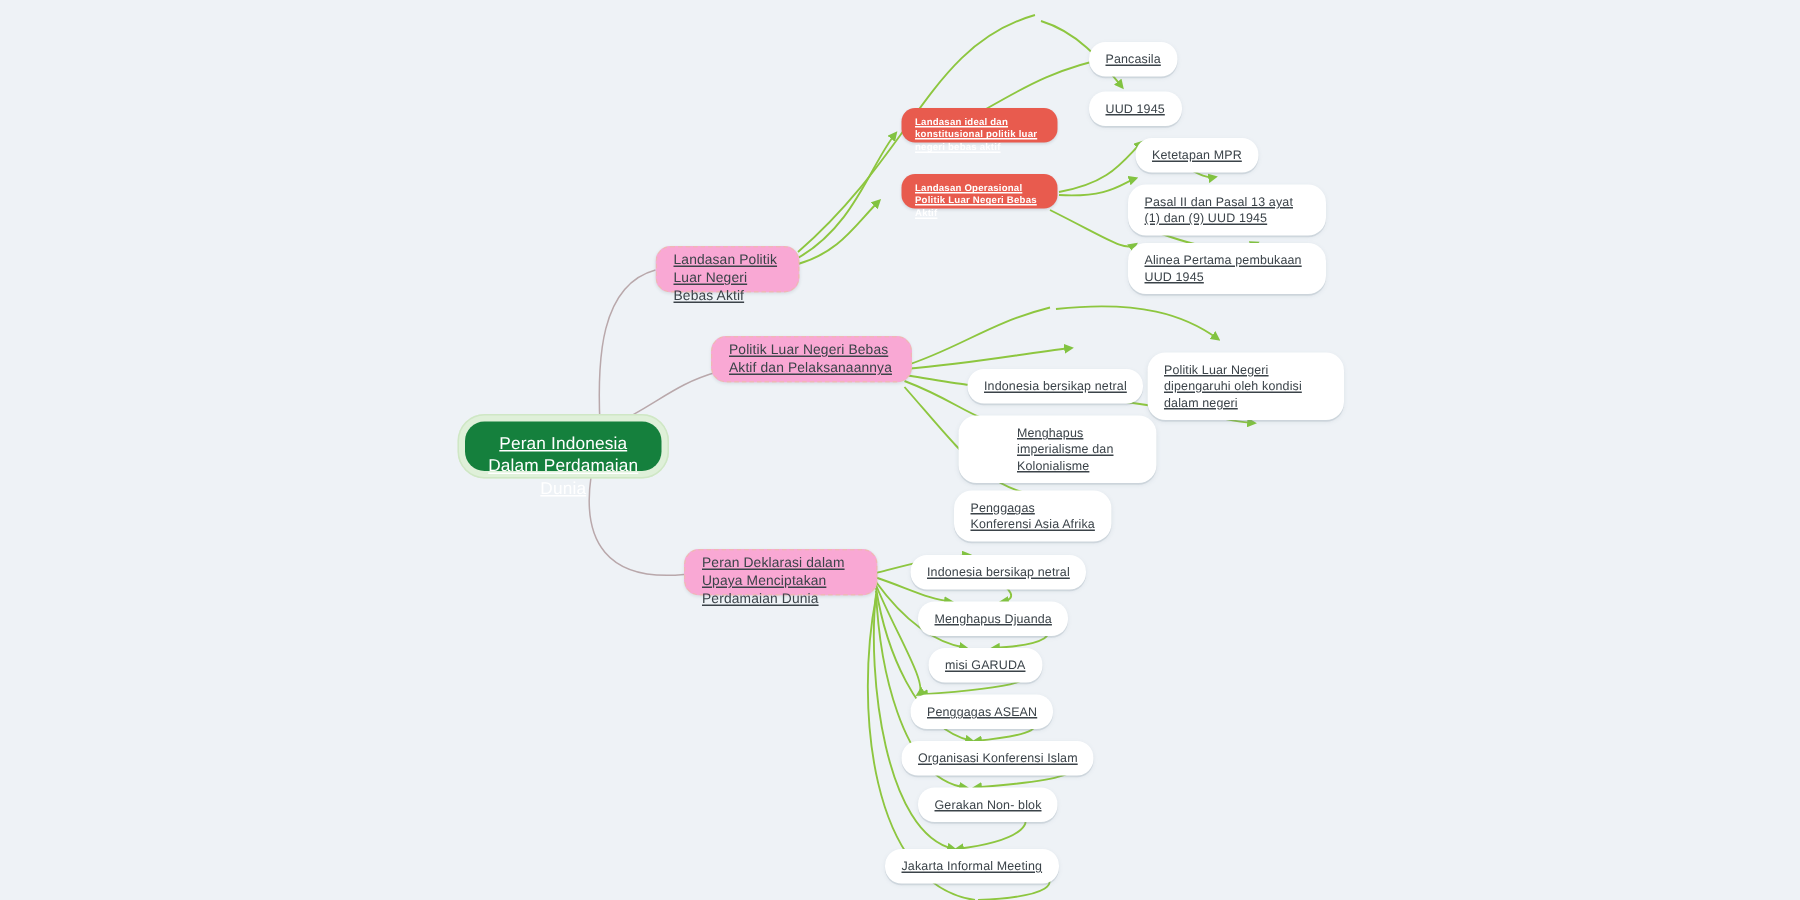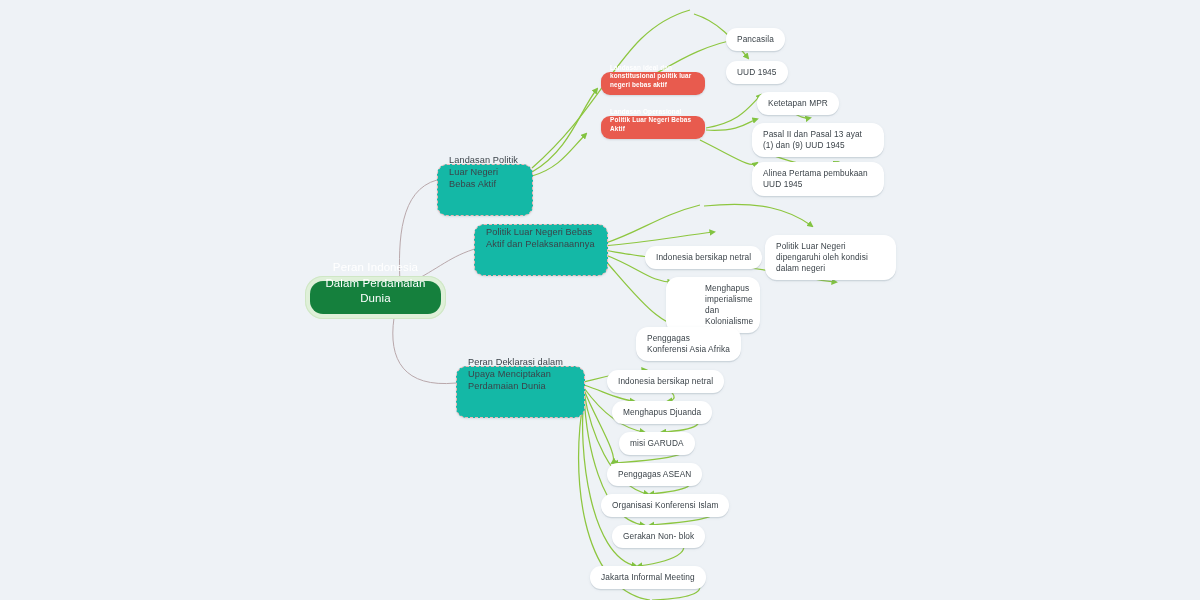--- a/index.html
+++ b/index.html
@@ -25,24 +25,25 @@
     left: 0;
     top: 0;
     width: 1200px;
     height: 600px;
     pointer-events: none;
   }
   .node {
     position: absolute;
     box-sizing: border-box;
     display: flex;
-    align-items: flex-end;
+    align-items: flex-start;
     border-radius: 11px;
     line-height: 1.32;
     letter-spacing: .1px;
+    text-decoration: underline;
   }
   
   .node.root {
     background: #15803d;
     color: #ffffff;
     font-size: 11.5px;
     padding: 8px 14px;
     border-radius: 13px;
     justify-content: center;
     text-align: center;
@@ -51,24 +52,24 @@
   .root-scallop {
     position: absolute;
     border-radius: 18px;
     background:
       radial-gradient(circle at 6px 6px, #d8eecd 5.4px, rgba(216,238,205,0) 6px) 0 0/12px 12px,
       #dff0d9;
     z-index: 0;
   }
   
   .node.branch {
-    background: #14b8a6;
+    background: #f9a8d4;
     color: #3b4349;
     font-size: 9.2px;
-    padding: 25px 11px;
+    padding: 2px 11px;
     border: 1.4px dashed #f0b6b6;
     border-radius: 10px;
     box-shadow: 0 1px 2px rgba(90,110,125,.14);
   }
   
   .node.red {
     background: #e85b4e;
     color: #ffffff;
     font-size: 6.4px;
     font-weight: bold;
@@ -192,21 +193,21 @@
   </div>
 
   <div class="node leaf" style="left:645px; top:246px; z-index:3;">
     <span>Indonesia bersikap netral</span>
   </div>
 
   <div class="node leaf wide" style="left:765px; top:235px; width:131px; z-index:3;">
     <span>Politik Luar Negeri dipengaruhi oleh kondisi dalam negeri</span>
   </div>
 
-  <div class="node leaf wide" style="left:666px; top:277px; width:94px; z-index:3;padding-left:39px;">
+  <div class="node leaf wide" style="left:639px; top:277px; width:132px; z-index:3;padding-left:39px;">
     <span>Menghapus imperialisme dan Kolonialisme</span>
   </div>
 
 
   <div class="node leaf wide" style="left:636px; top:327px; width:105px; z-index:3;">
     <span>Penggagas Konferensi Asia Afrika</span>
   </div>
 
   <div class="node leaf" style="left:607px; top:370px; z-index:3;">
     <span>Indonesia bersikap netral</span>

